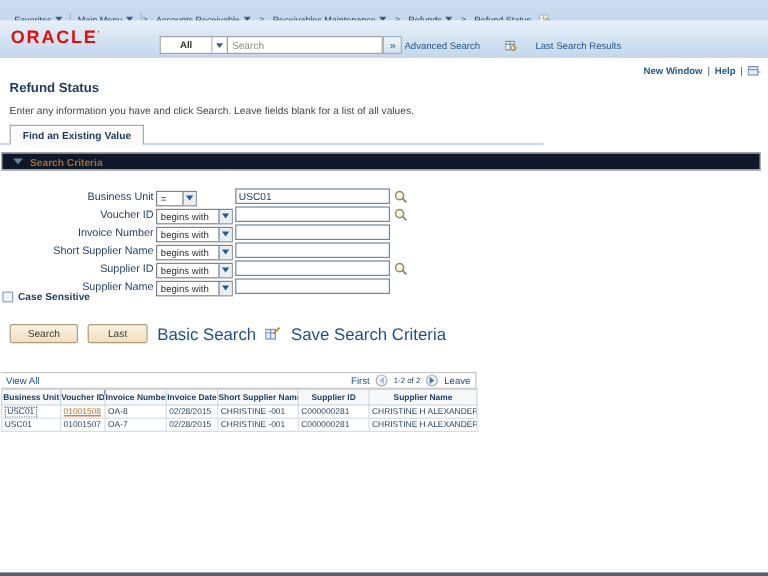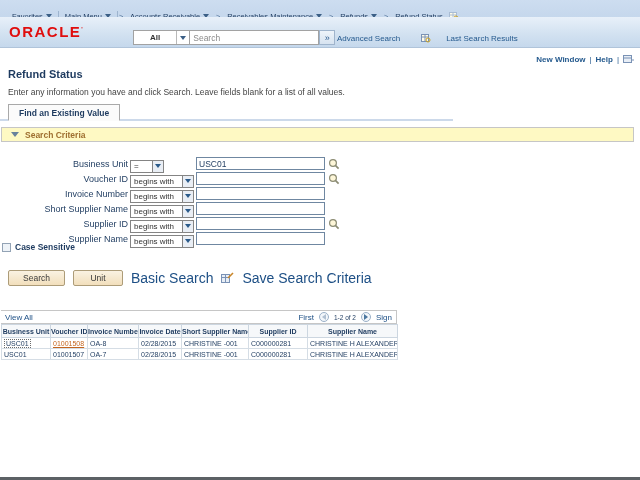--- a/index.html
+++ b/index.html
@@ -42,21 +42,21 @@
 
   .ptitle { top:68px; left:8px; font-size:11px; font-weight:bold; color:#1d3a5f; }
   .instr { top:87px; left:8px; font-size:8.5px; color:#444; }
 
   
   .tabline { top:119px; left:0; width:453px; height:2px; background:#ccd9ea; }
   .tab { top:104px; left:8px; height:17px; background:#fbfbfb; border:1px solid #a9a9a9; border-bottom:1px solid #fbfbfb;
          z-index:2; display:flex; align-items:center; padding:0 10px; font-size:8.5px; font-weight:bold; color:#1d3a5f; cursor:pointer; }
 
   
-  .critbar { top:127px; left:1px; width:633px; height:15px; background:#fef9c3; border:1px solid #c6c6c6;
+  .critbar { top:127px; left:1px; width:633px; height:15px; background:#0f172a; border:1px solid #c6c6c6;
              display:flex; align-items:center; gap:6px; padding-left:9px; }
   .tri-down { width:0; height:0; border-left:4px solid transparent; border-right:4px solid transparent; border-top:5px solid #68829c; }
   .crit-title { font-size:8.5px; font-weight:bold; color:#9e6f30; }
 
   .form { top:156px; left:0; }
   .frow { height:15px; display:flex; align-items:center; }
   .flabel { width:128px; text-align:right; font-size:9px; color:#1d3a5f; padding-right:0; }
   .opwrap { width:66px; margin-left:2px; }
   .psel { display:inline-flex; align-items:stretch; border:1px solid #848484; background:#fff; height:13px; font-size:8px; color:#333; cursor:pointer; }
   .psel .txt { padding:0 3px; display:flex; align-items:center; white-space:nowrap; }
@@ -271,21 +271,21 @@
   </div>
 </div>
 
 <div class="abs csrow">
   <span class="cb"></span>
   <span class="cslabel">Case Sensitive</span>
 </div>
 
 <div class="abs btnrow">
   <button class="pbtn b-search">Search</button>
-  <button class="pbtn b-clear">Unit</button>
+  <button class="pbtn b-clear">Last</button>
   <a>Basic Search</a>
   <svg width="13" height="12">
       <rect x="0.5" y="2.5" width="8" height="8" fill="#e8eef6" stroke="#7a92b5"></rect>
       <line x1="0.5" y1="5.5" x2="8.5" y2="5.5" stroke="#7a92b5"></line>
       <line x1="4.5" y1="2.5" x2="4.5" y2="10.5" stroke="#7a92b5"></line>
       <line x1="7" y1="6" x2="12" y2="1" stroke="#c9862a" stroke-width="1.6"></line>
     </svg>
   <a>Save Search Criteria</a>
 </div>
 
@@ -295,21 +295,21 @@
   <a>View All</a>
   <span class="pager">
     <a>First</a>
     <span class="pgbtn">
         <i class="tl"></i>
       </span>
     <span class="rng">1-2 of 2</span>
     <span class="pgbtn">
         <i class="tr2"></i>
       </span>
-    <a>Sign</a>
+    <a>Leave</a>
   </span>
 </div>
 
 <table class="grid">
   <colgroup>
     <col style="width:49px">
       <col style="width:37px">
       <col style="width:51px">
       <col style="width:43px">
     <col style="width:67px">

